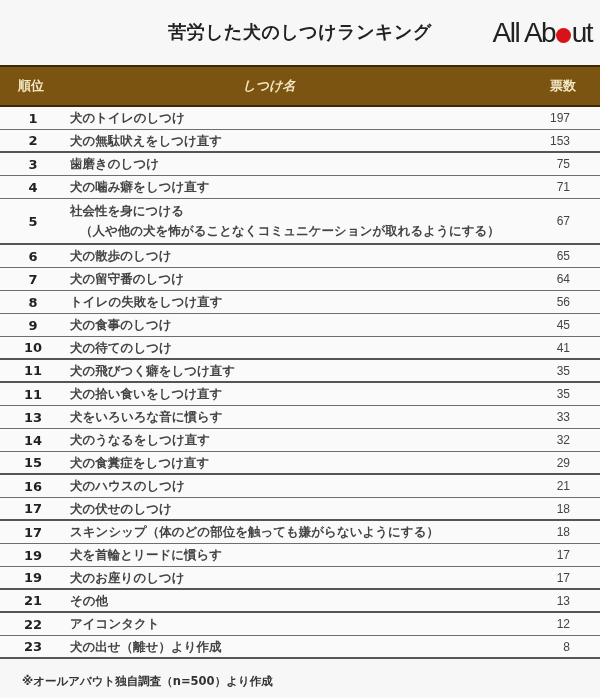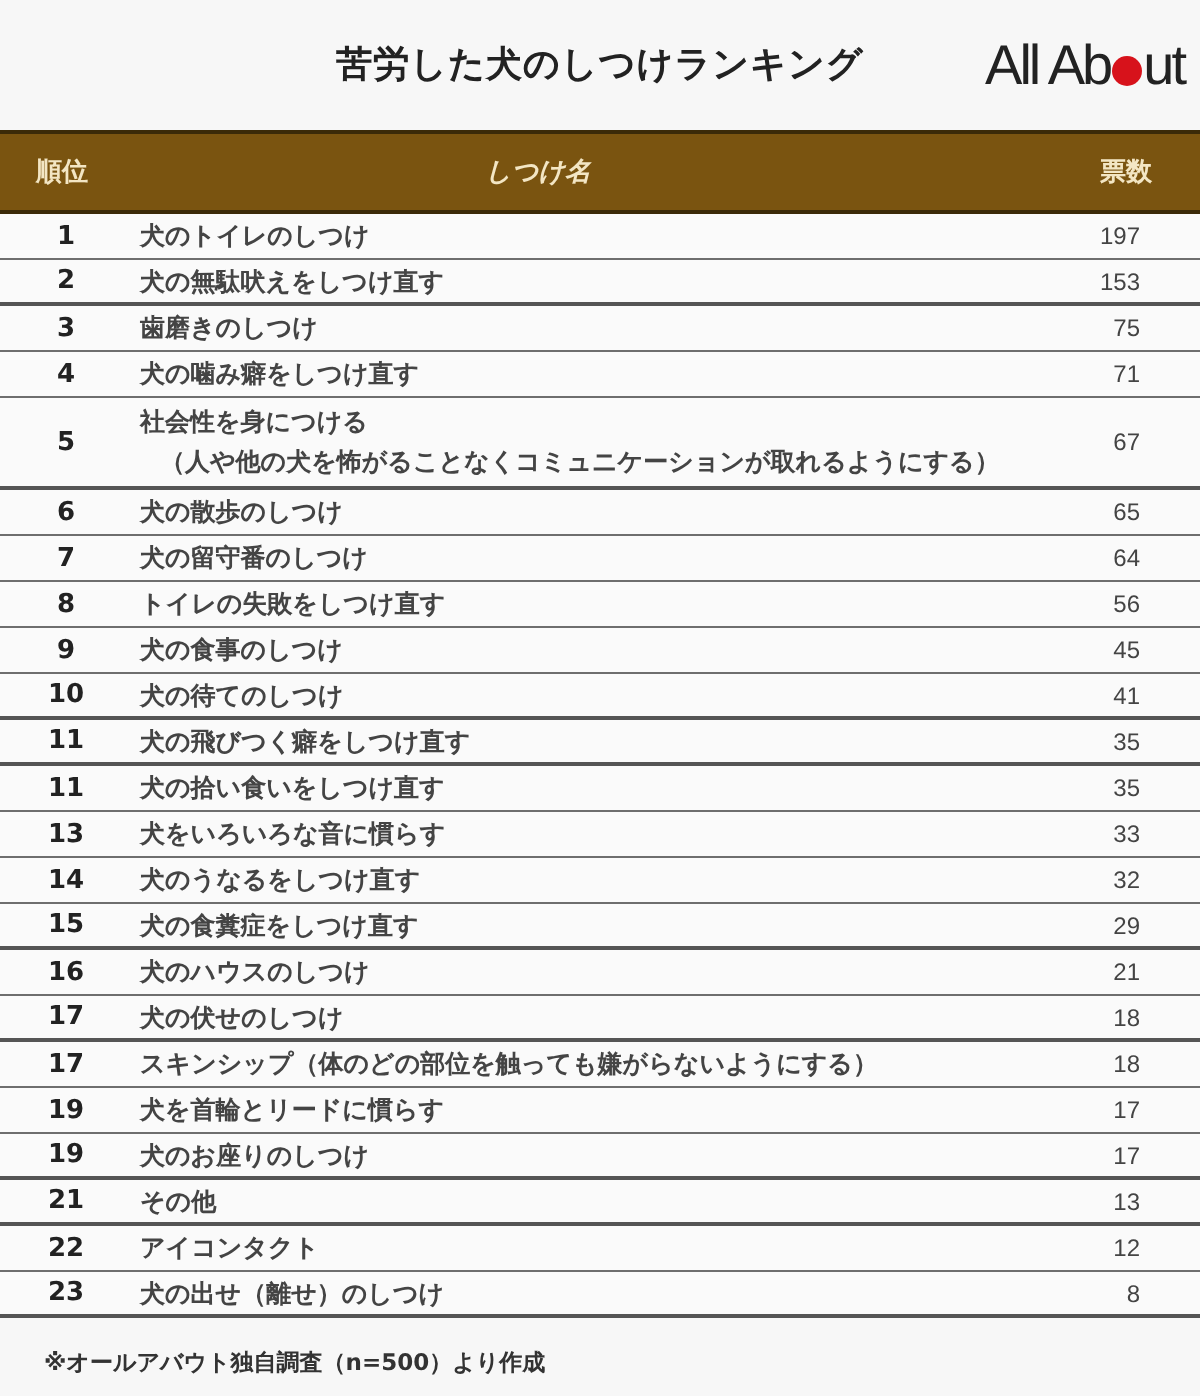--- a/index.html
+++ b/index.html
@@ -187,19 +187,19 @@
         <div class="c-name"><span>その他</span></div>
         <div class="c-votes">13</div>
       </div>
       <div class="row">
         <div class="c-rank">22</div>
         <div class="c-name"><span>アイコンタクト</span></div>
         <div class="c-votes">12</div>
       </div>
       <div class="row thick">
         <div class="c-rank">23</div>
-        <div class="c-name"><span>犬の出せ（離せ）のしつけ</span></div>
+        <div class="c-name"><span>犬の出せ（離せ）より作成</span></div>
         <div class="c-votes">8</div>
       </div>
     </div>
 </div>
 
 <div class="footnote">※オールアバウト独自調査（n=500）より作成</div>
 
 </body></html>

